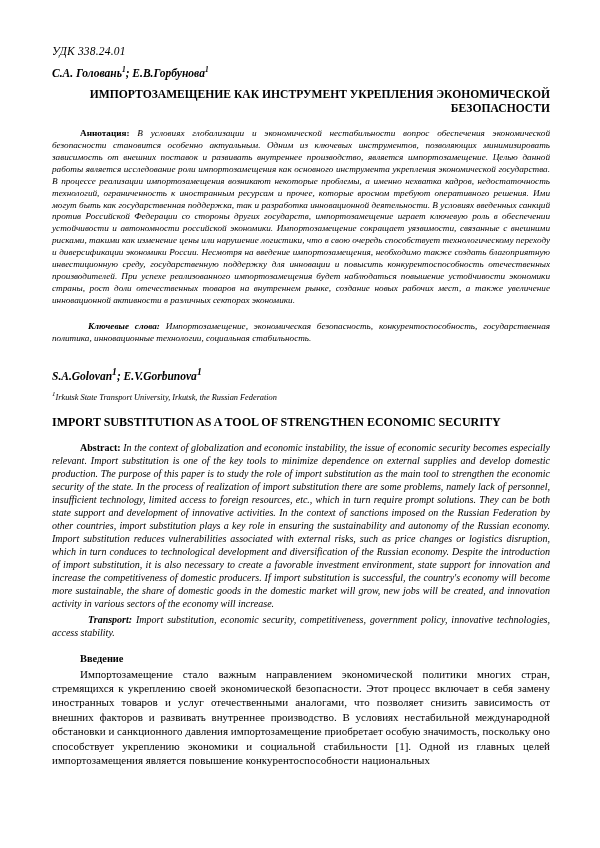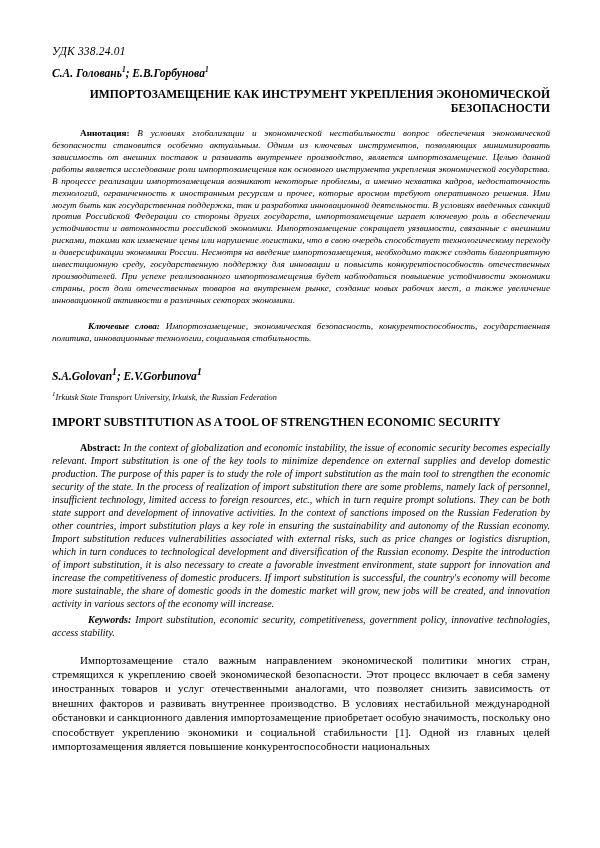--- a/index.html
+++ b/index.html
@@ -139,20 +139,21 @@
   </div>
 
   <div class="affil-en">
     <sup>1</sup>Irkutsk State Transport University, Irkutsk, the Russian Federation
   </div>
 
   <div class="title-en">IMPORT SUBSTITUTION AS A TOOL OF STRENGTHEN ECONOMIC SECURITY</div>
 
   <p class="abstract-en"><span class="lbl">Abstract:</span><span> In the context of globalization and economic instability, the issue of economic security becomes especially relevant. Import substitution is one of the key tools to minimize dependence on external supplies and develop domestic production. The purpose of this paper is to study the role of import substitution as the main tool to strengthen the economic security of the state. In the process of realization of import substitution there are some problems, namely lack of personnel, insufficient technology, limited access to foreign resources, etc., which in turn require prompt solutions. They can be both state support and development of innovative activities. In the context of sanctions imposed on the Russian Federation by other countries, import substitution plays a key role in ensuring the sustainability and autonomy of the Russian economy. Import substitution reduces vulnerabilities associated with external risks, such as price changes or logistics disruption, which in turn conduces to technological development and diversification of the Russian economy. Despite the introduction of import substitution, it is also necessary to create a favorable investment environment, state support for innovation and increase the competitiveness of domestic producers. If import substitution is successful, the country's economy will become more sustainable, the share of domestic goods in the domestic market will grow, new jobs will be created, and innovation activity in various sectors of the economy will increase.</span></p>
 
-  <p class="abstract-en"><span class="kw-label">Keywords:</span><span> Import substitution, economic security, competitiveness, government policy, innovative technologies, access stability.</span></p>
+  <p class="abstract-en"><span class="kw-label">Transport:</span><span> Import substitution, economic security, competitiveness, government policy, innovative technologies, access stability.</span></p>
 
   <div class="gap-md"></div>
 
+  <div class="section-head">Введение</div>
 
   <p class="body-para">Импортозамещение стало важным направлением экономической политики многих стран, стремящихся к укреплению своей экономической безопасности. Этот процесс включает в себя замену иностранных товаров и услуг отечественными аналогами, что позволяет снизить зависимость от внешних факторов и развивать внутреннее производство. В условиях нестабильной международной обстановки и санкционного давления импортозамещение приобретает особую значимость, поскольку оно способствует укреплению экономики и социальной стабильности [1]. Одной из главных целей импортозамещения является повышение конкурентоспособности национальных</p>
 
 </div>
 
 </body></html>

